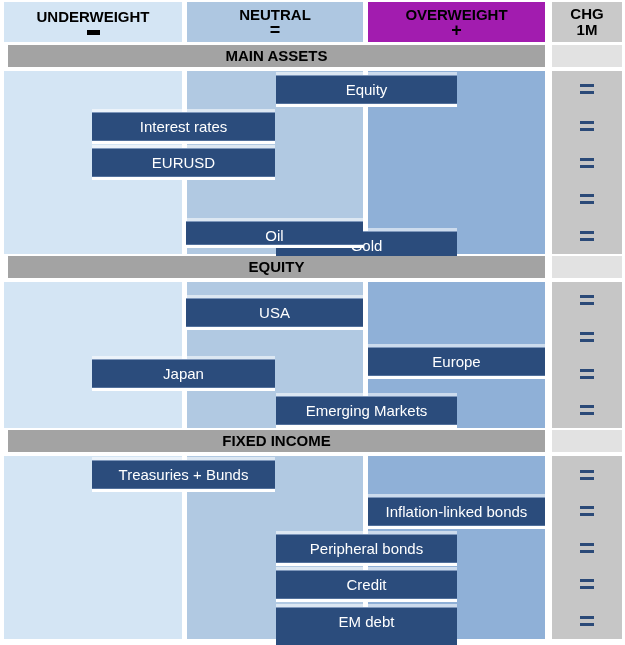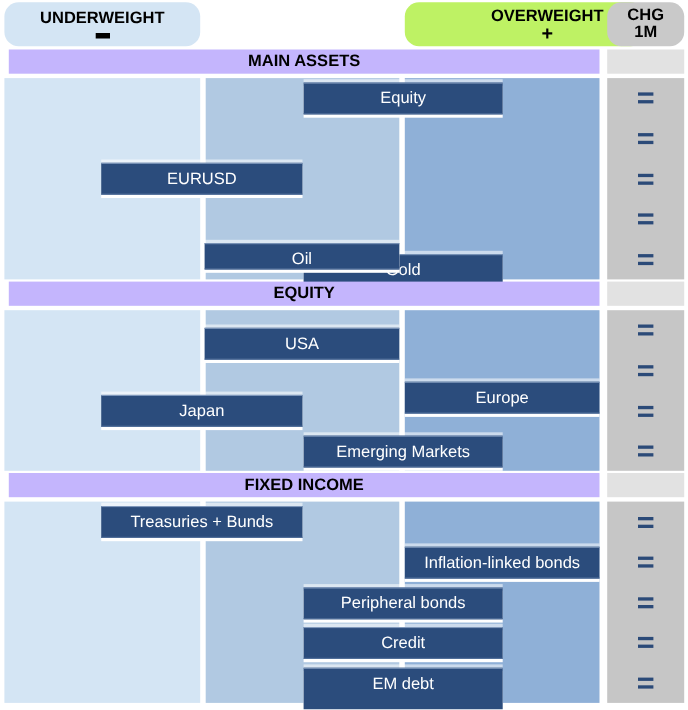--- a/index.html
+++ b/index.html
@@ -3,30 +3,30 @@
 <meta charset="utf-8">
 <style>
   html,body{margin:0;padding:0;background:#ffffff;}
   #board{
     position:relative;width:625px;height:645px;background:#ffffff;
     font-family:"Liberation Sans", sans-serif;color:#000;overflow:hidden;
   }
   
   .hcell{
     position:absolute;top:2px;height:40px;display:flex;flex-direction:column;
-    align-items:center;justify-content:center;font-weight:bold;font-size:15px;line-height:16px;border-radius:13px;
+    align-items:center;justify-content:center;font-weight:bold;font-size:15px;line-height:16px;
   }
   .hc-uw{left:4px;width:178px;background:#d4e5f4;}
   .hc-n{left:187px;width:176px;background:#aec7e1;}
-  .hc-ow{left:368px;width:177px;background:#bef264;padding-left:41px;}
+  .hc-ow{left:368px;width:177px;background:#a21caf;}
   .hc-chg{left:552px;width:70px;background:#c9c9c9;}
   .hsym{font-size:18px;line-height:15px;font-weight:bold;}
   .hdash{width:13px;height:5px;background:#000;margin-top:5px;}
   
-  .sec-bar{position:absolute;left:8px;width:537px;height:22px;background:#c4b5fd;
+  .sec-bar{position:absolute;left:8px;width:537px;height:22px;background:#a3a3a3;
     font-weight:bold;font-size:15px;line-height:22px;text-align:center;}
   .sec-chg{position:absolute;left:552px;width:70px;height:22px;background:#e2e2e2;}
   
   .block{position:absolute;left:0;width:625px;}
   .band{position:absolute;top:0;bottom:0;}
   .b-uw{left:4px;width:178px;background:#d4e5f4;}
   .b-n{left:187px;width:176px;background:#b1c9e2;}
   .b-ow{left:368px;width:177px;background:#8fb0d7;}
   .b-chg{left:552px;width:70px;background:#c6c6c6;}
   
@@ -49,39 +49,44 @@
 </style>
 </head>
 <body>
 
 <div id="board">
 
   <div class="hcell hc-uw">
     <span>UNDERWEIGHT</span>
     <span class="hdash"></span>
   </div>
+  <div class="hcell hc-n">
+    <span>NEUTRAL</span>
+    <span class="hsym">=</span>
+  </div>
   <div class="hcell hc-ow">
     <span>OVERWEIGHT</span>
     <span class="hsym">+</span>
   </div>
   <div class="hcell hc-chg">
     <span>CHG</span>
     <span>1M</span>
   </div>
 
   <div id="sections">
       <div class="sec-bar" style="top: 45px;">MAIN ASSETS</div>
       <div class="sec-chg" style="top: 45px;"></div>
       <div class="block" style="top: 71px; height: 183px;">
         <div class="band b-uw"></div>
         <div class="band b-n"></div>
         <div class="band b-ow"></div>
         <div class="band b-chg"></div>
         <div class="bar pos-slight_overweight" style="top: 4px; height: 29px;">Equity</div>
         <div class="eq" title="=" style="top: 13.3px;"></div>
+        <div class="bar pos-slight_underweight" style="top: 40.6px; height: 29px;">Interest rates</div>
         <div class="eq" title="=" style="top: 49.9px;"></div>
         <div class="bar pos-slight_underweight" style="top: 77.2px; height: 29px;">EURUSD</div>
         <div class="eq" title="=" style="top: 86.5px;"></div>
         <div class="bar pos-slight_overweight" style="top: 115px; height: 45px; margin-top: 45px;">Gold</div>
         <div class="eq" title="=" style="top: 123.1px;"></div>
         <div class="bar pos-neutral" style="top: 150.4px; height: 24px;">Oil</div>
         <div class="eq" title="=" style="top: 159.7px;"></div>
       </div>
       <div class="sec-bar" style="top: 256px;">EQUITY</div>
       <div class="sec-chg" style="top: 256px;"></div>

